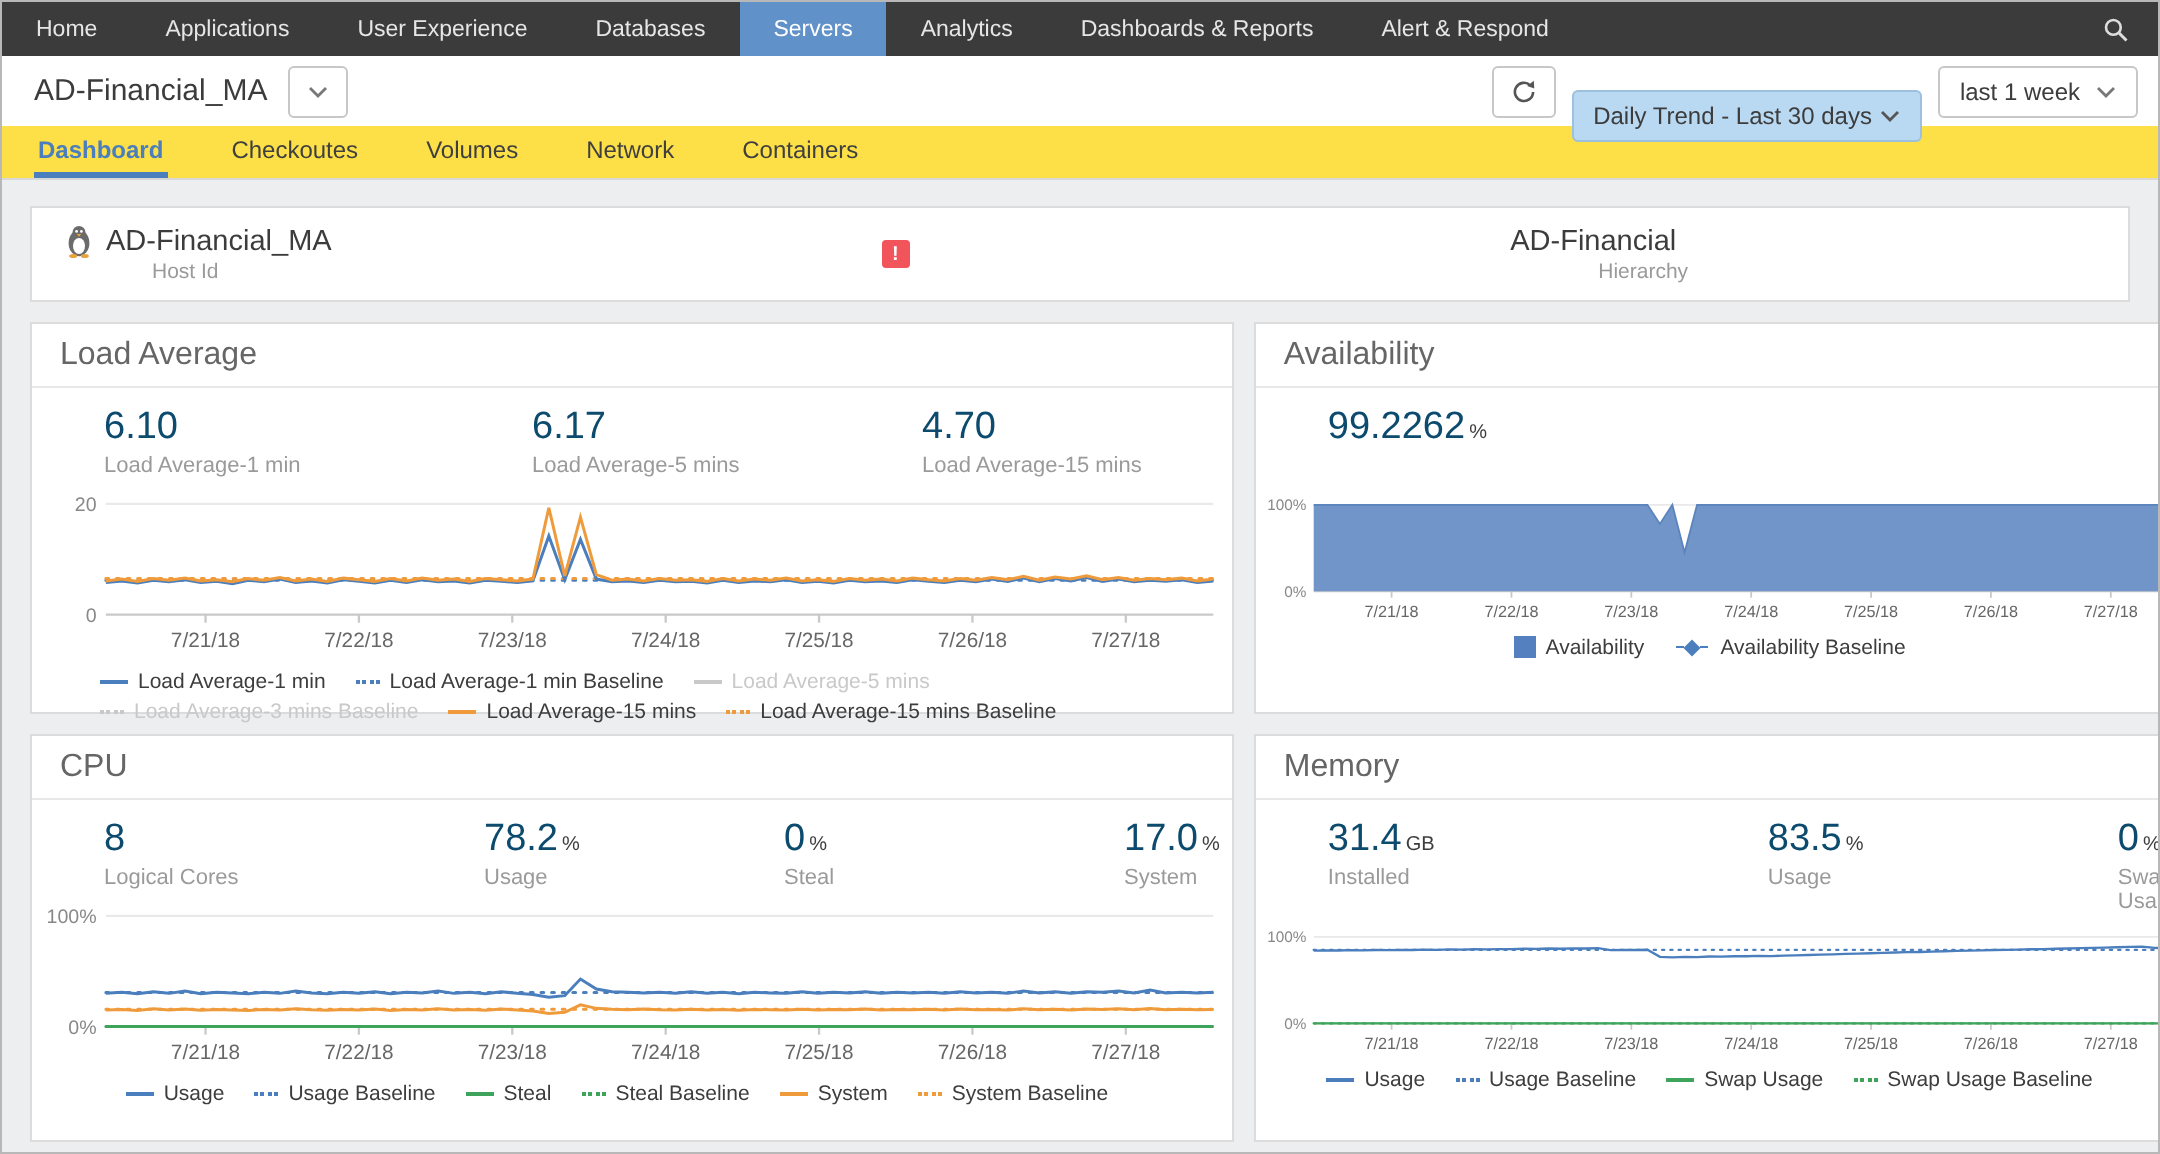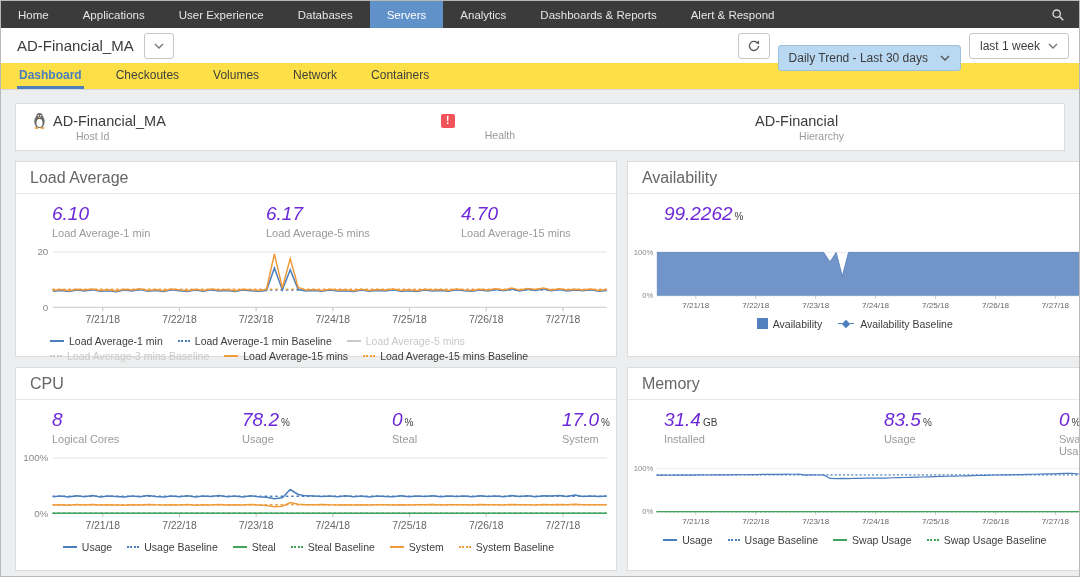--- a/index.html
+++ b/index.html
@@ -14,21 +14,21 @@
   .nav-search { display:flex; align-items:center; padding:0 14px; }
 
   
   .header { height:35px; background:#fff; display:flex; align-items:center; padding:0 10px 0 16px; }
   .host-title { font-size:15px; color:#3c3c3c; margin-right:10px; }
   .btn { border:1px solid #c7c7c7; background:#fff; border-radius:3px; font-size:12px; color:#3c3c3c;
          display:inline-flex; align-items:center; justify-content:center; height:26px; cursor:pointer; }
   .dd-btn { width:30px; }
   .hdr-right { margin-left:auto; display:flex; align-items:center; gap:8px; }
   .refresh-btn { width:32px; }
-  .trend-btn { background:#b9d8f2; border-color:#9cc0dd; padding:0 10px; gap:12px;margin-top:24px; }
+  .trend-btn { background:#b9d8f2; border-color:#9cc0dd; padding:0 10px; gap:4px;margin-top:24px; }
   .week-btn { padding:0 10px; gap:8px; }
 
   
   .tabsrow { height:27px; background:#fde047; border-bottom:1px solid #d8d8d8; display:flex; align-items:stretch; padding-left:16px; }
   .tab { font-size:12px; color:#3f3f3f; margin-right:30px; display:flex; align-items:center; cursor:pointer; border-bottom:3px solid transparent; padding:0 2px; }
   .tab.active { color:#4a7ebd; font-weight:bold; border-bottom-color:#4a7ebd; }
 
   
   .hostbar { margin:13px 14px 10px 14px; background:#fff; border:1px solid #dcdcdc; height:48px;
              display:grid; grid-template-columns:39% 30% 31%; align-items:center; }
@@ -41,21 +41,21 @@
   
   .main { margin:0 14px; display:grid; grid-template-columns:1fr 1fr; gap:10px; }
   .panel { background:#fff; border:1px solid #dcdcdc; }
   .row1 { height:196px; } .row2 { height:204px; }
   .p-title { font-size:16px; color:#666; padding:7px 20px 6px 14px; border-bottom:1px solid #e8e8e8; }
   .stats { display:grid; padding:9px 6px 6px 36px; }
   .stats.cols3a { grid-template-columns:214px 195px 1fr; }
   .stats.cols1  { grid-template-columns:1fr; }
   .stats.cols4  { grid-template-columns:190px 150px 170px 1fr; }
   .stats.cols3b { grid-template-columns:220px 175px 1fr; }
-  .stat-v { font-size:19px; color:#6d28d9;font-style:italic; }
+  .stat-v { font-size:19px; color:#0c4a6e; }
   .stat-u { font-size:10px; color:#3d3d3d; margin-left:2px; }
   .stat-l { font-size:11px; color:#9a9a9a; margin-top:2px; }
   .chart { width:100%; }
   .chart svg { width:100%; display:block; }
 
   
   .legend { display:flex; flex-wrap:wrap; align-items:center; padding:2px 10px 0 34px; row-gap:3px; }
   .legend.center { justify-content:center; padding-left:10px; }
   .legend-item { display:inline-flex; align-items:center; font-size:10.5px; color:#3d3d3d; margin-right:15px; cursor:pointer; white-space:nowrap; }
   .legend-item.disabled { color:#c9c9c9; }
@@ -141,21 +141,20 @@
           <ellipse cx="10.4" cy="16" rx="2" ry="1" fill="#e8a33d"></ellipse>
         </svg>
         <span>AD-Financial_MA</span>
       </div>
       <div class="hb-label">Host Id</div>
     </div>
     <div class="hb-col">
       <div class="hb-main">
         <span class="health-badge">!</span>
       </div>
-      <div class="hb-label">Health</div>
     </div>
     <div class="hb-col">
       <div class="hb-main">
           <span>AD-Financial</span>
         </div>
       <div class="hb-label">Hierarchy</div>
     </div>
   </div>
 
   <div class="main">

